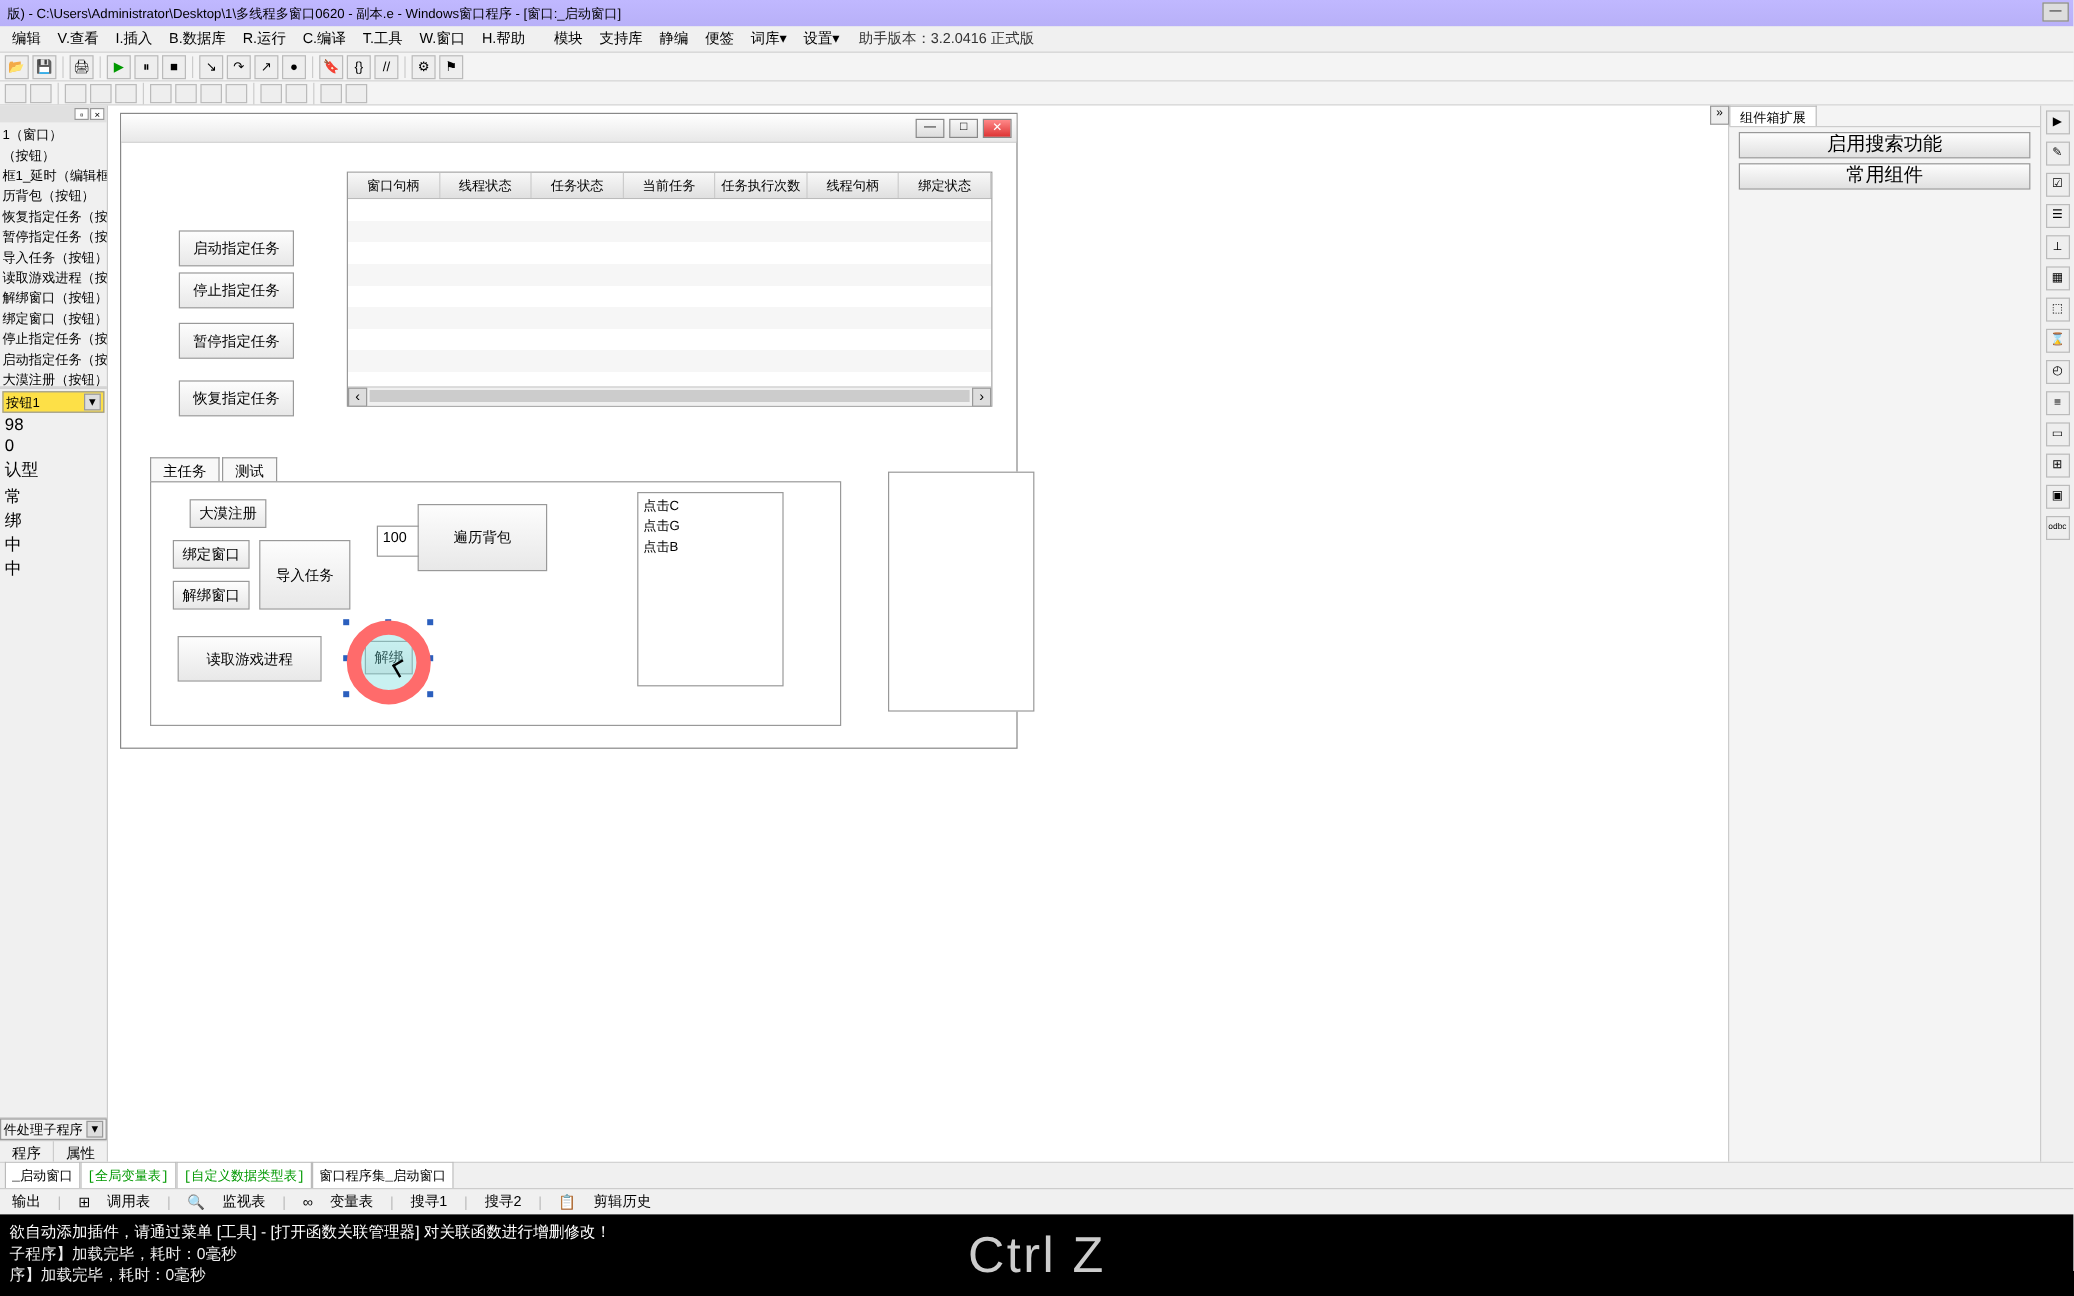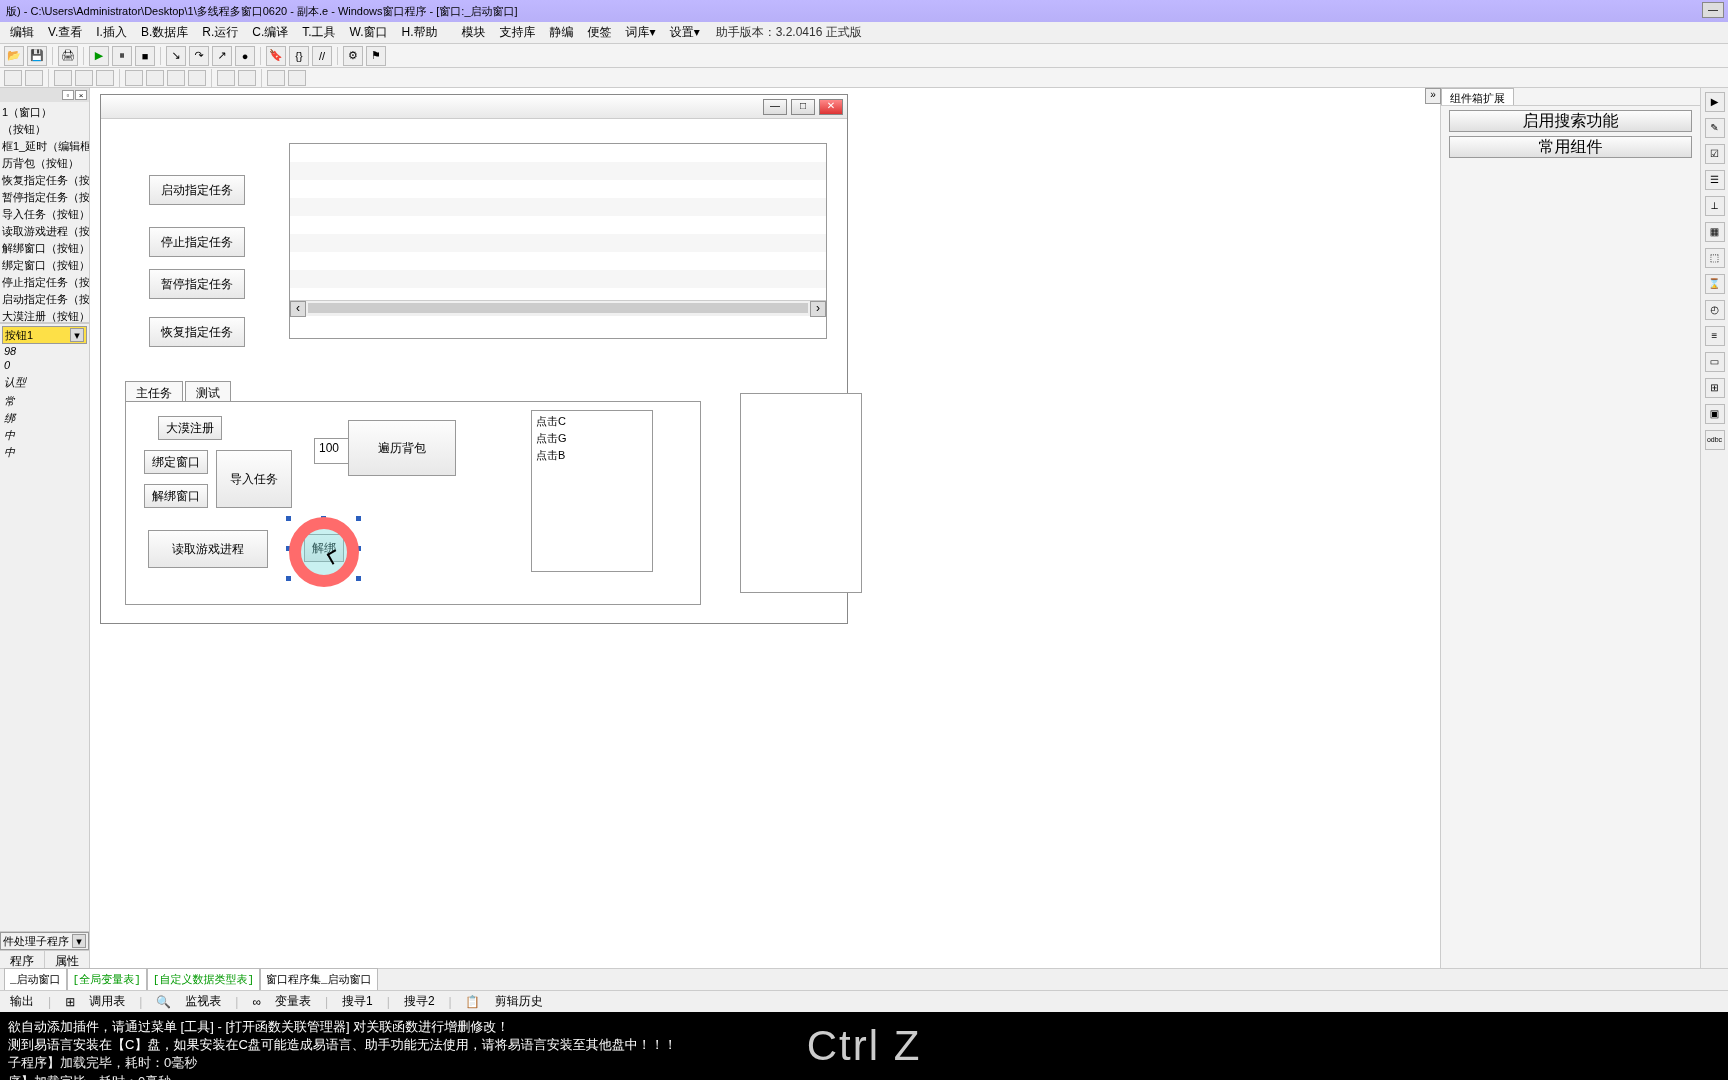--- a/index.html
+++ b/index.html
@@ -27,21 +27,21 @@
 .left-top { flex: 0 0 auto; border-bottom: 1px solid #ccc; position: relative; }
 .left-top-bar { height: 14px; background: #e0e0e0; display: flex; justify-content: flex-end; align-items: center; gap: 1px; padding-right: 2px; }
 .left-top-bar span { width: 12px; height: 10px; border: 1px solid #999; background: #fff; font-size: 8px; text-align: center; cursor: pointer; }
 .tree-list { font-size: 11px; padding: 2px; overflow: hidden; }
 .tree-list div { white-space: nowrap; padding: 1px 0; cursor: pointer; }
 
 .prop-section { flex: 1; padding: 2px; border-top: 1px solid #ccc; overflow: hidden; }
 .prop-combo { width: 100%; height: 18px; border: 1px solid #999; background: #fde047; font-size: 11px; display: flex; align-items: center; padding: 0 2px; }
 .prop-combo .arrow { margin-left: auto; width: 14px; height: 14px; background: #ddd; border: 1px solid #999; text-align: center; line-height: 12px; cursor: pointer; }
 
-.prop-list { font-size: 11px; font-style: italic; }
+.prop-list { font-size: 14px; }
 .prop-list div { padding: 1px 2px; white-space: nowrap; }
 
 .prop-bottom { border-top: 1px solid #ccc; }
 .prop-bottom-combo { height: 18px; border: 1px solid #999; display: flex; align-items: center; padding: 0 2px; font-size: 11px; }
 .prop-bottom-combo .arrow { margin-left: auto; width: 14px; height: 14px; background: #ddd; border: 1px solid #999; text-align: center; line-height: 12px; cursor: pointer; }
 
 .design-area { flex: 1; background: #fff; position: relative; overflow: hidden; }
 
 .canvas-frame { position: absolute; left: 10px; top: 6px; width: 748px; height: 530px; border: 1px solid #888; background-image: radial-gradient(#999 0.5px, transparent 0.5px); background-size: 6px 6px; background-position: 2px 2px; }
 .canvas-titlebar { height: 24px; background: linear-gradient(#fff, #e8e8e8); border-bottom: 1px solid #ccc; display: flex; align-items: center; justify-content: flex-end; padding: 0 4px; gap: 4px; }
@@ -224,29 +224,38 @@
 
   <div class="design-area">
     <div class="canvas-frame">
       <div class="canvas-titlebar">
         <div class="win-btn">—</div>
         <div class="win-btn">□</div>
         <div class="win-btn close">✕</div>
       </div>
 
       <div class="grid-table">
+        <div class="grid-header">
+          <div class="grid-col">窗口句柄</div>
+          <div class="grid-col">线程状态</div>
+          <div class="grid-col">任务状态</div>
+          <div class="grid-col">当前任务</div>
+          <div class="grid-col">任务执行次数</div>
+          <div class="grid-col">线程句柄</div>
+          <div class="grid-col">绑定状态</div>
+        </div>
         <div class="grid-body"></div>
         <div class="grid-scroll">
           <div class="arrow-l">‹</div>
           <div class="track"></div>
           <div class="arrow-r">›</div>
         </div>
       </div>
 
-      <div class="design-btn" style="left:48px;top:80px;width:96px;height:30px">启动指定任务</div>
+      <div class="design-btn" style="left:48px;top:97px;width:96px;height:30px">启动指定任务</div>
       <div class="design-btn" style="left:48px;top:132px;width:96px;height:30px">停止指定任务</div>
       <div class="design-btn" style="left:48px;top:174px;width:96px;height:30px">暂停指定任务</div>
       <div class="design-btn" style="left:48px;top:222px;width:96px;height:30px">恢复指定任务</div>
 
       <div class="tab-strip">
         <div class="tab">主任务</div>
         <div class="tab">测试</div>
       </div>
       <div class="tab-panel">
         <div class="design-btn" style="left:32px;top:14px;width:64px;height:24px">大漠注册</div>
@@ -330,20 +339,19 @@
   <span>搜寻1</span>
     <span class="sep">|</span>
   <span>搜寻2</span>
     <span class="sep">|</span>
   <span>📋</span>
     <span>剪辑历史</span>
 </div>
 
 <div class="console">
   <div class="warn">欲自动添加插件，请通过菜单 [工具] - [打开函数关联管理器] 对关联函数进行增删修改！</div>
-  <div class="warn">测到易语言安装在【C】盘，如果安装在C盘可能造成易语言、助手功能无法使用，请将易语言安装至其他盘中！！！</div>
   <div>子程序】加载完毕，耗时：0毫秒</div>
   <div>序】加载完毕，耗时：0毫秒</div>
   <div></div>
 
 </div>
 
 <div class="keycap">Ctrl Z</div>
 
 </body></html>

